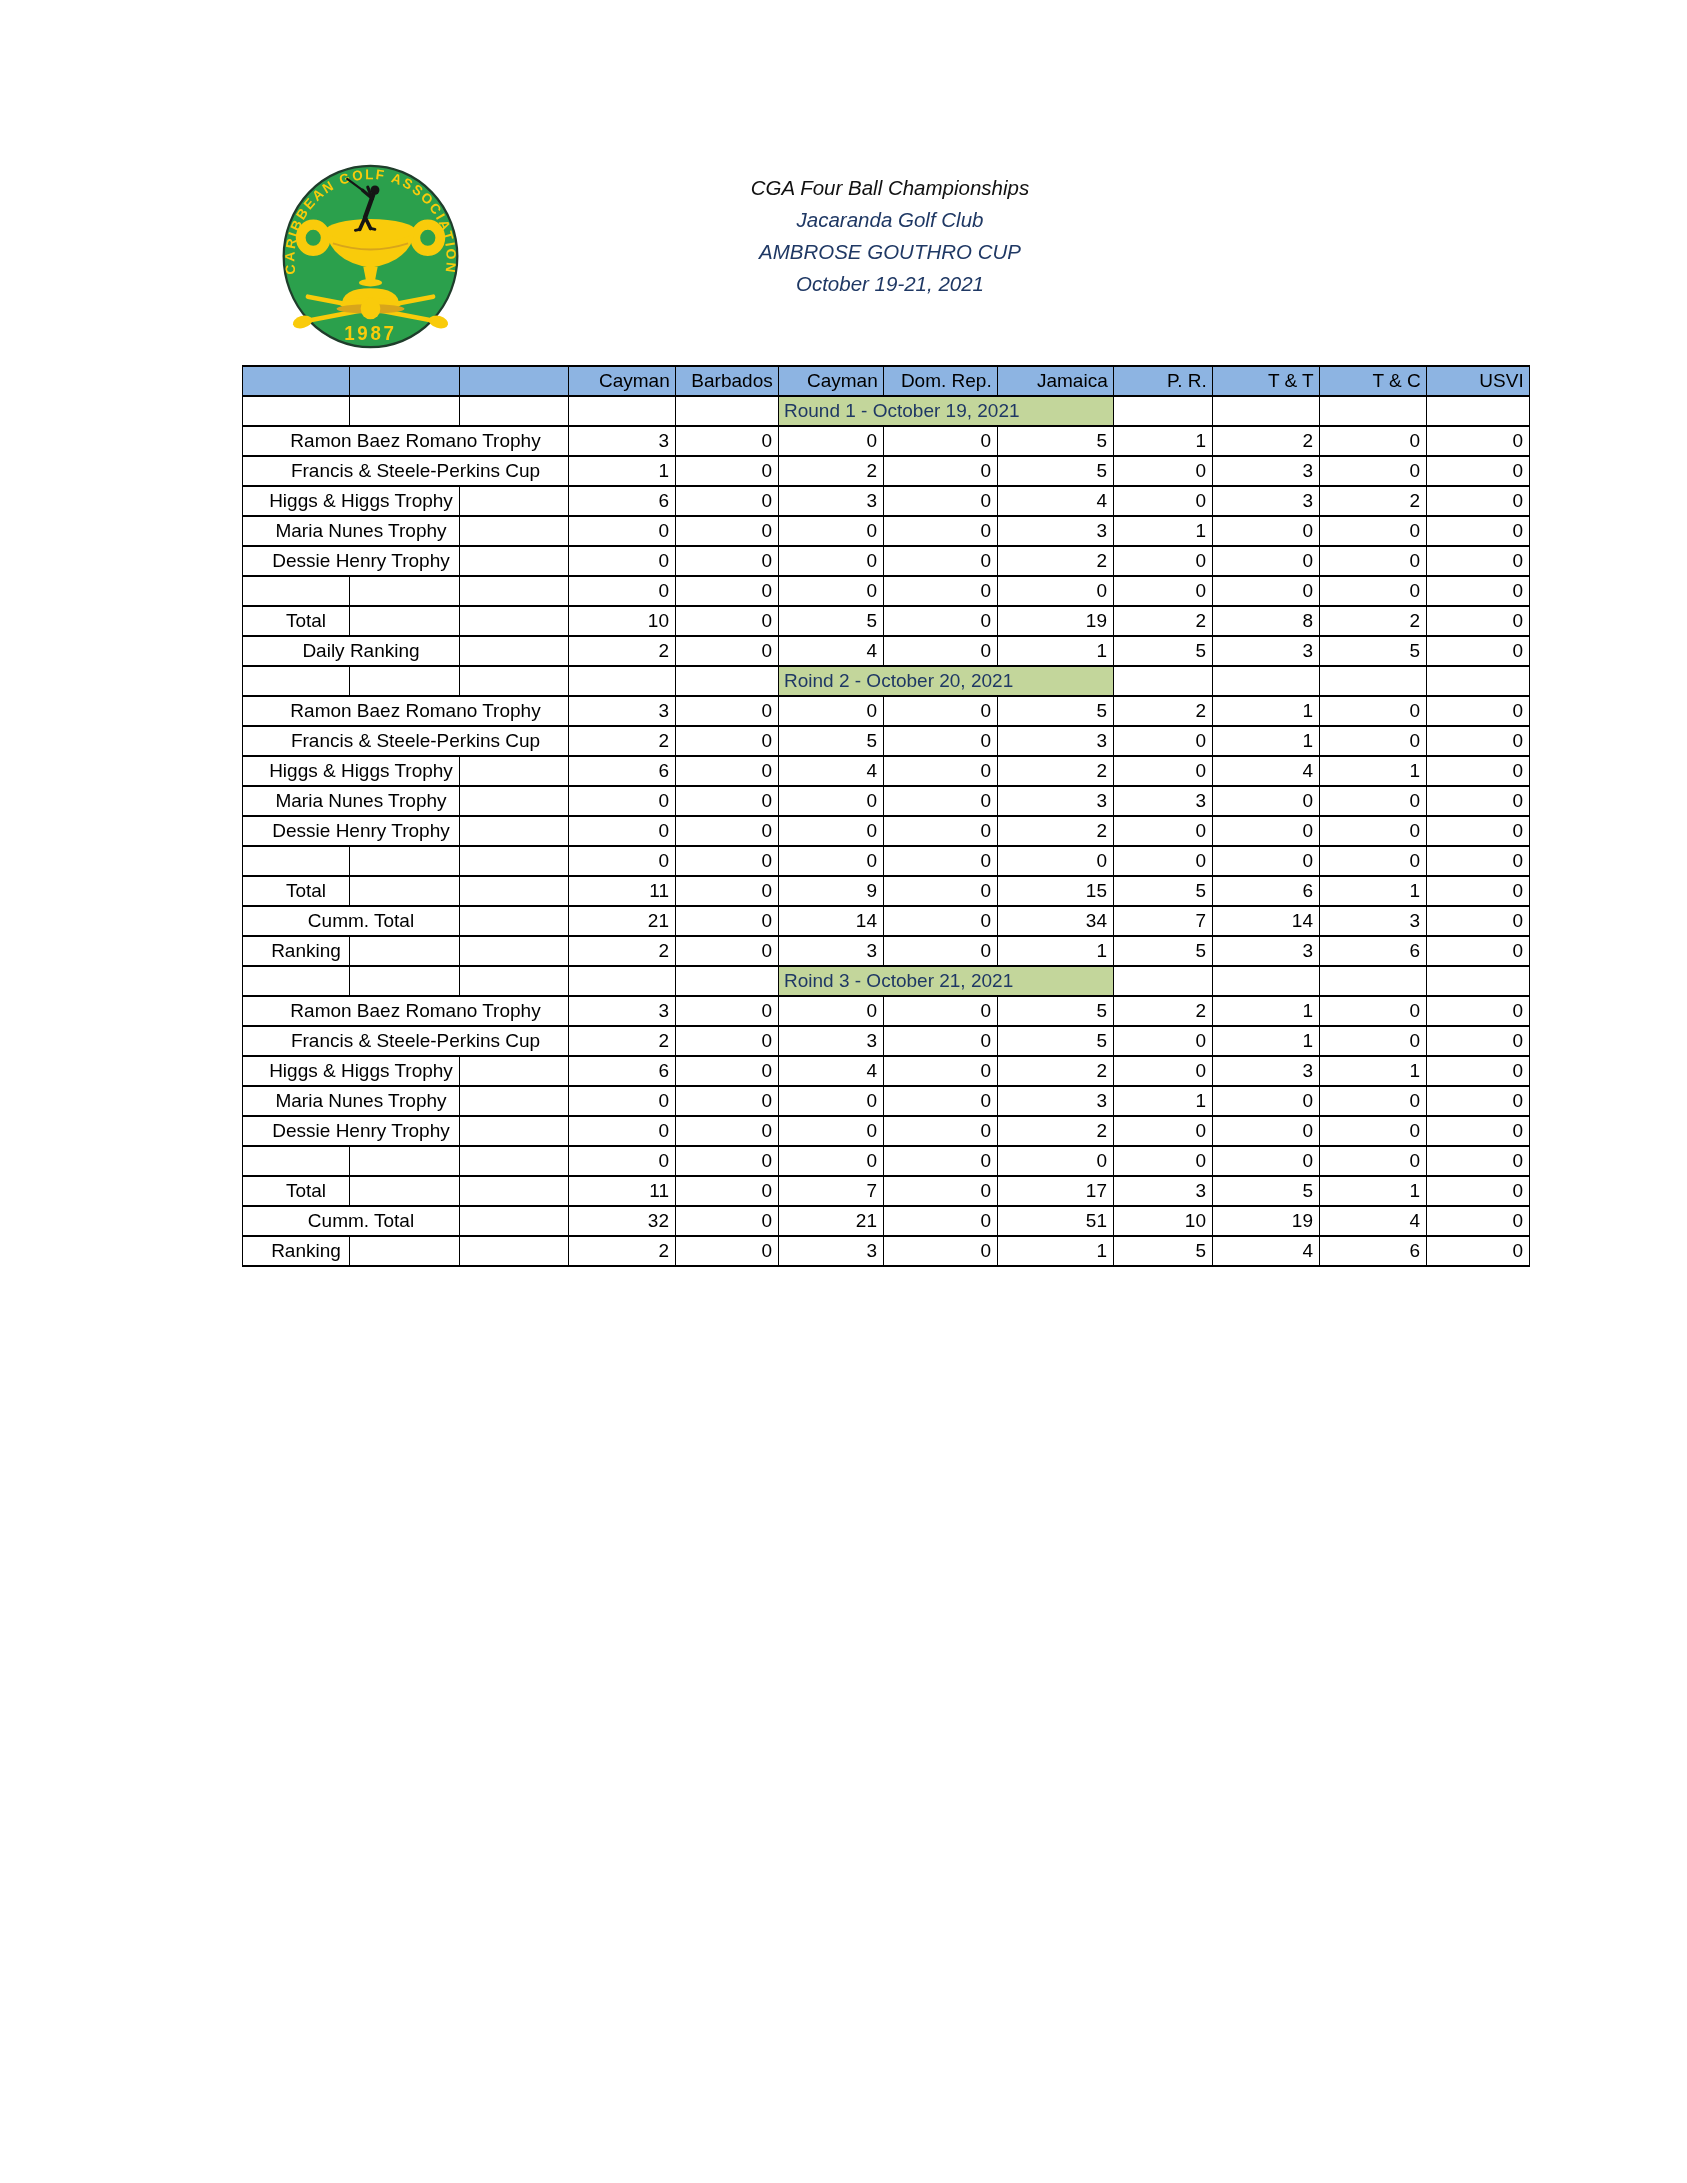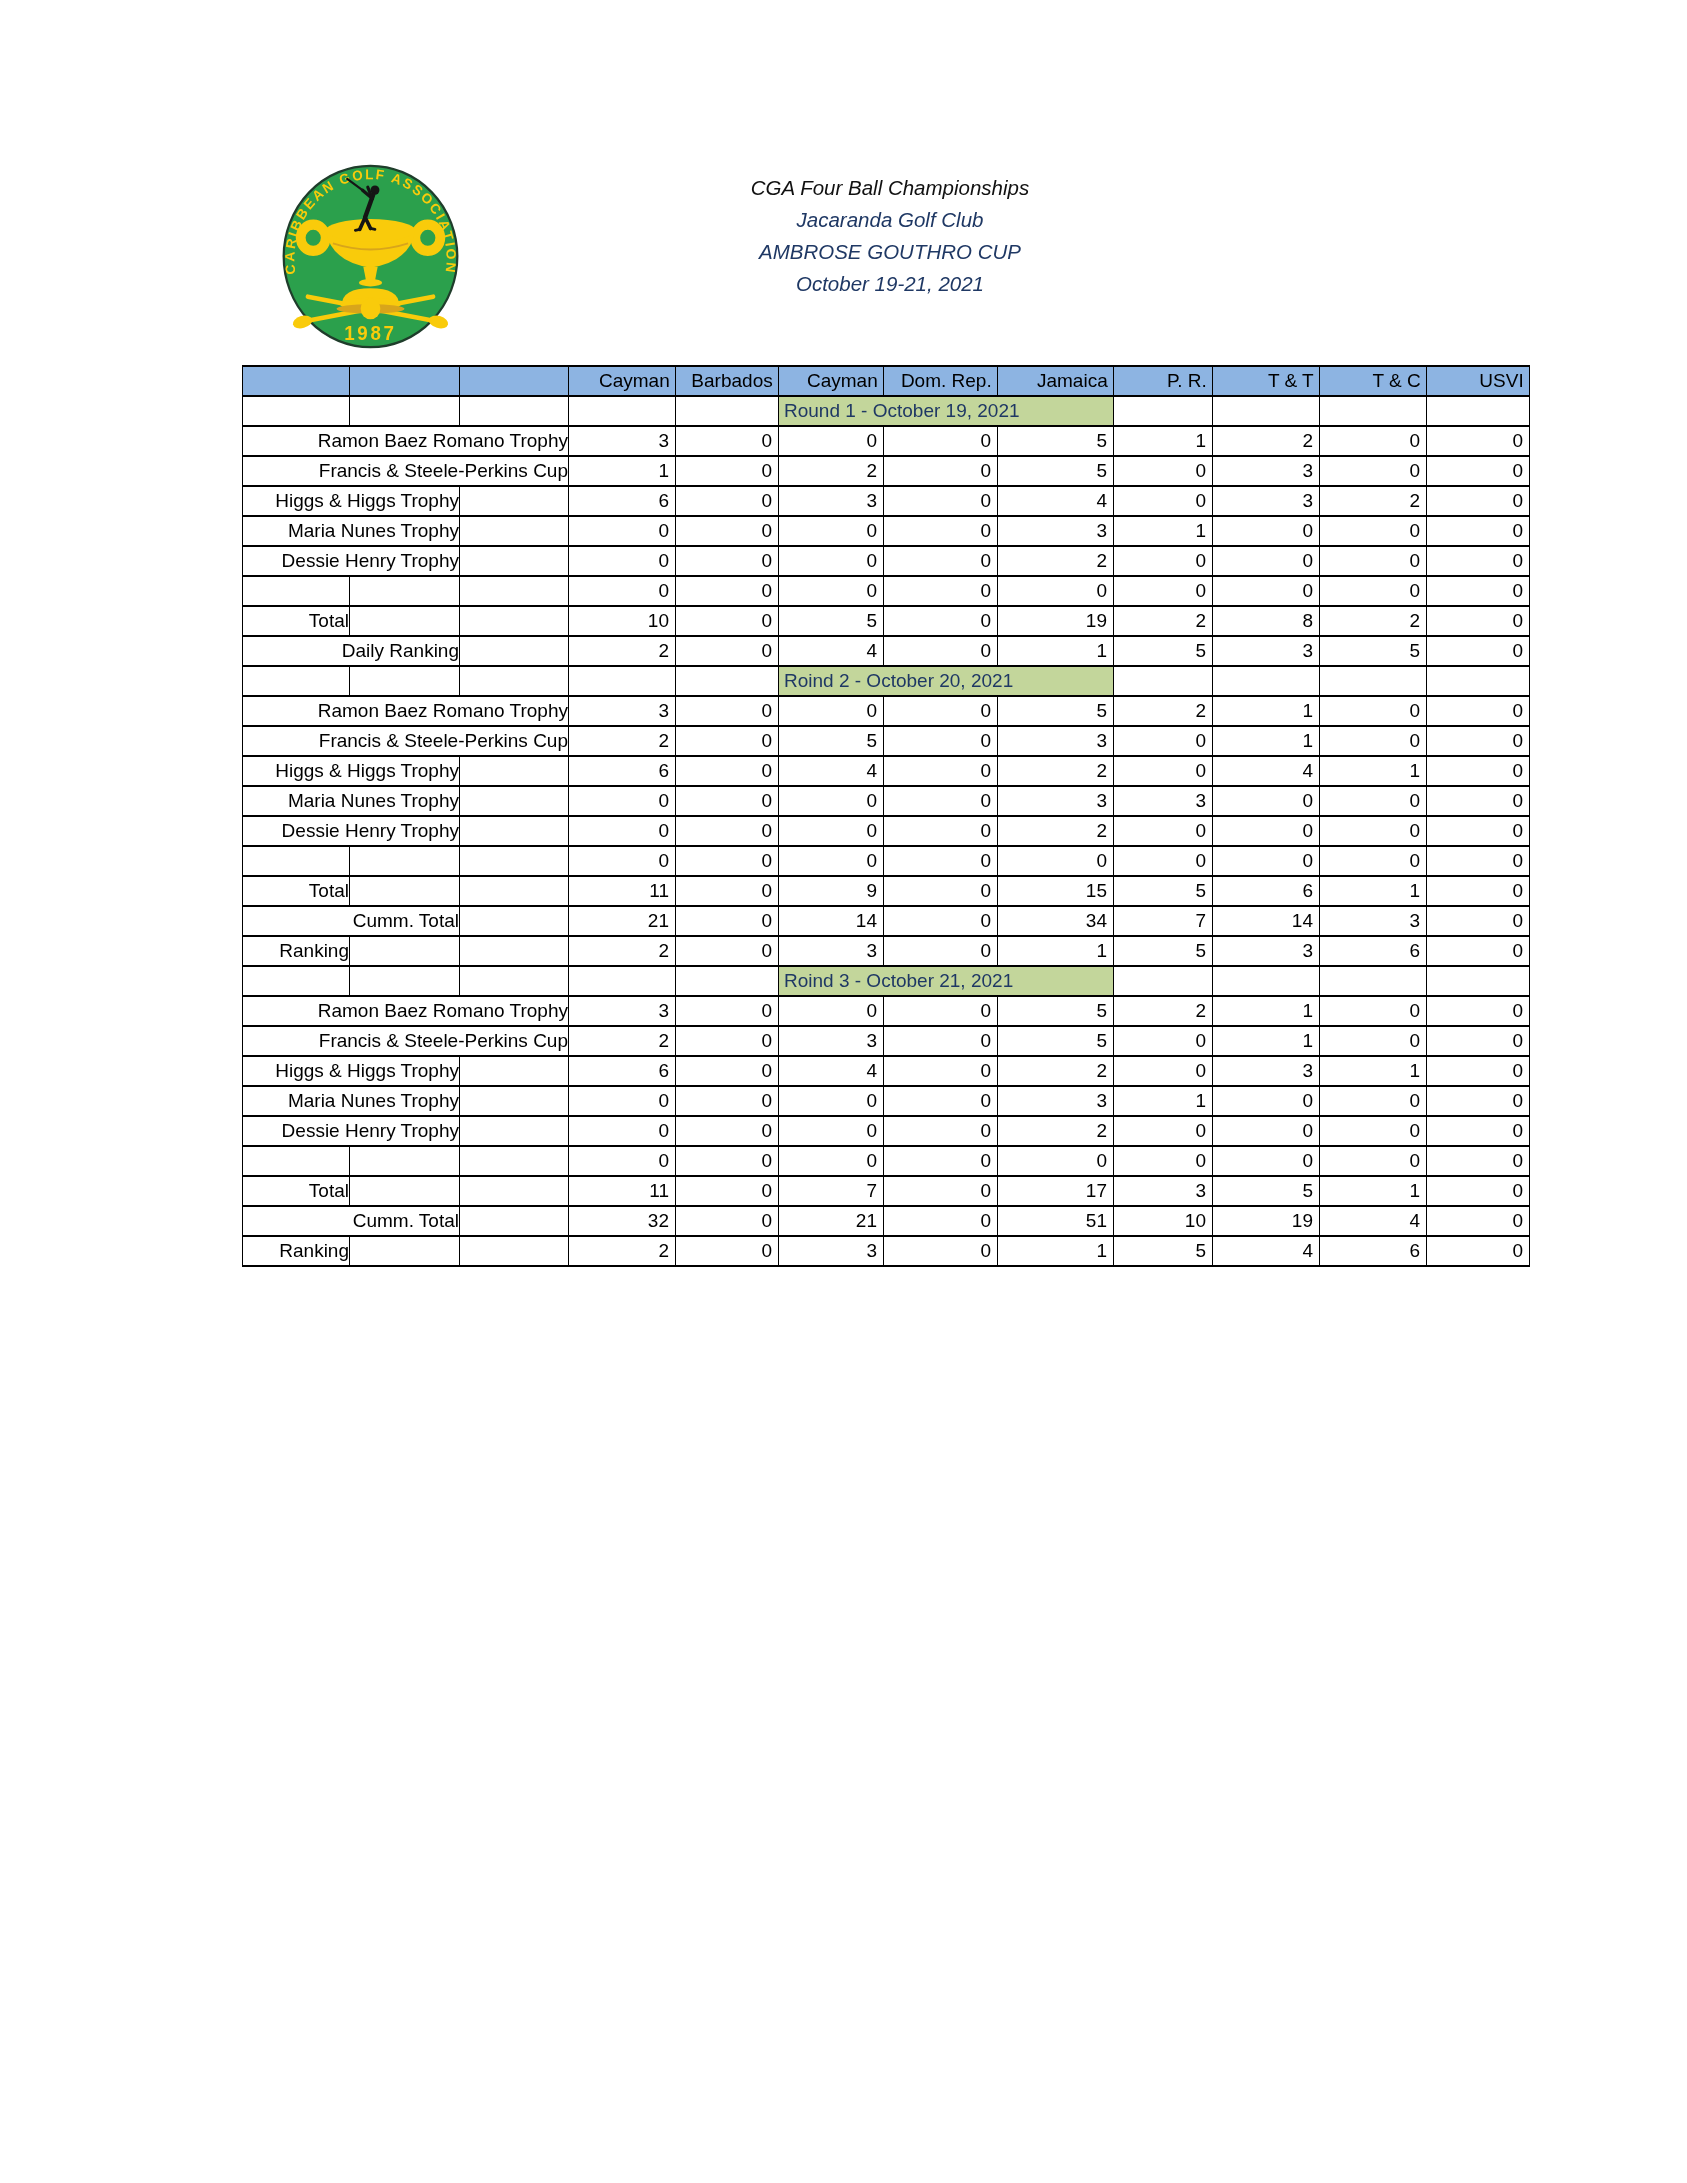--- a/index.html
+++ b/index.html
@@ -34,21 +34,21 @@
     border-collapse:collapse;table-layout:fixed;
   }
   .results td,.results th{
     border:1.3px solid var(--grid);
     border-top-width:2px;border-bottom-width:2px;
     height:28px;padding:0;font-size:19px;font-weight:400;
     vertical-align:middle;overflow:hidden;
   }
   .results th.hdr{background:var(--header-fill);text-align:right;padding-right:5.3px;color:#000;}
   .results td.num{text-align:right;padding-right:6px;}
-  .results td.lbl{text-align:right;padding-left:20px;white-space:nowrap;}
+  .results td.lbl{text-align:center;padding-left:20px;white-space:nowrap;}
   .results td.banner{
     background:var(--banner-fill);color:var(--ink-navy);
     text-align:left;padding-left:5px;white-space:nowrap;
   }
   .results td.blank{background:#ffffff;}
 </style>
 </head>
 <body>
 
 <div class="logo-wrap">

